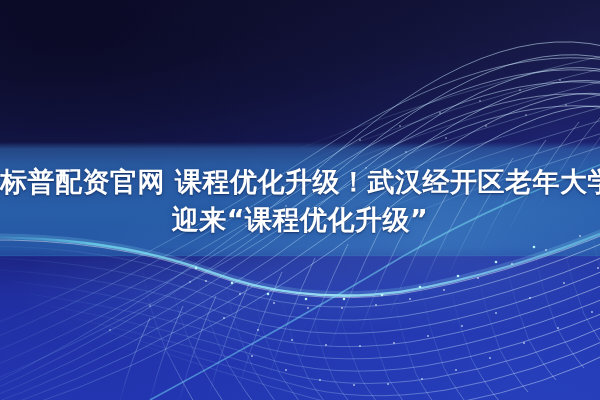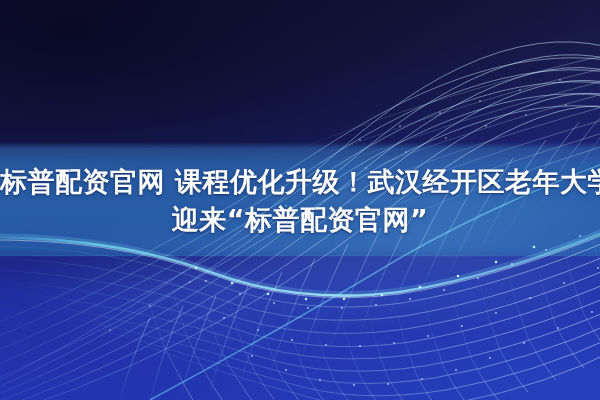--- a/index.html
+++ b/index.html
@@ -296,16 +296,16 @@
         </g>
 
       </g>
     </svg>
   </div>
 
   <div class="glow-soft"></div>
 
   <div class="headline">
     <span class="l1">标普配资官网 课程优化升级！武汉经开区老年大学</span>
-    <span class="l2">迎来“标普配资官网”</span>
+    <span class="l2">迎来“课程优化升级”</span>
   </div>
 
 </div>
 
 </body></html>

